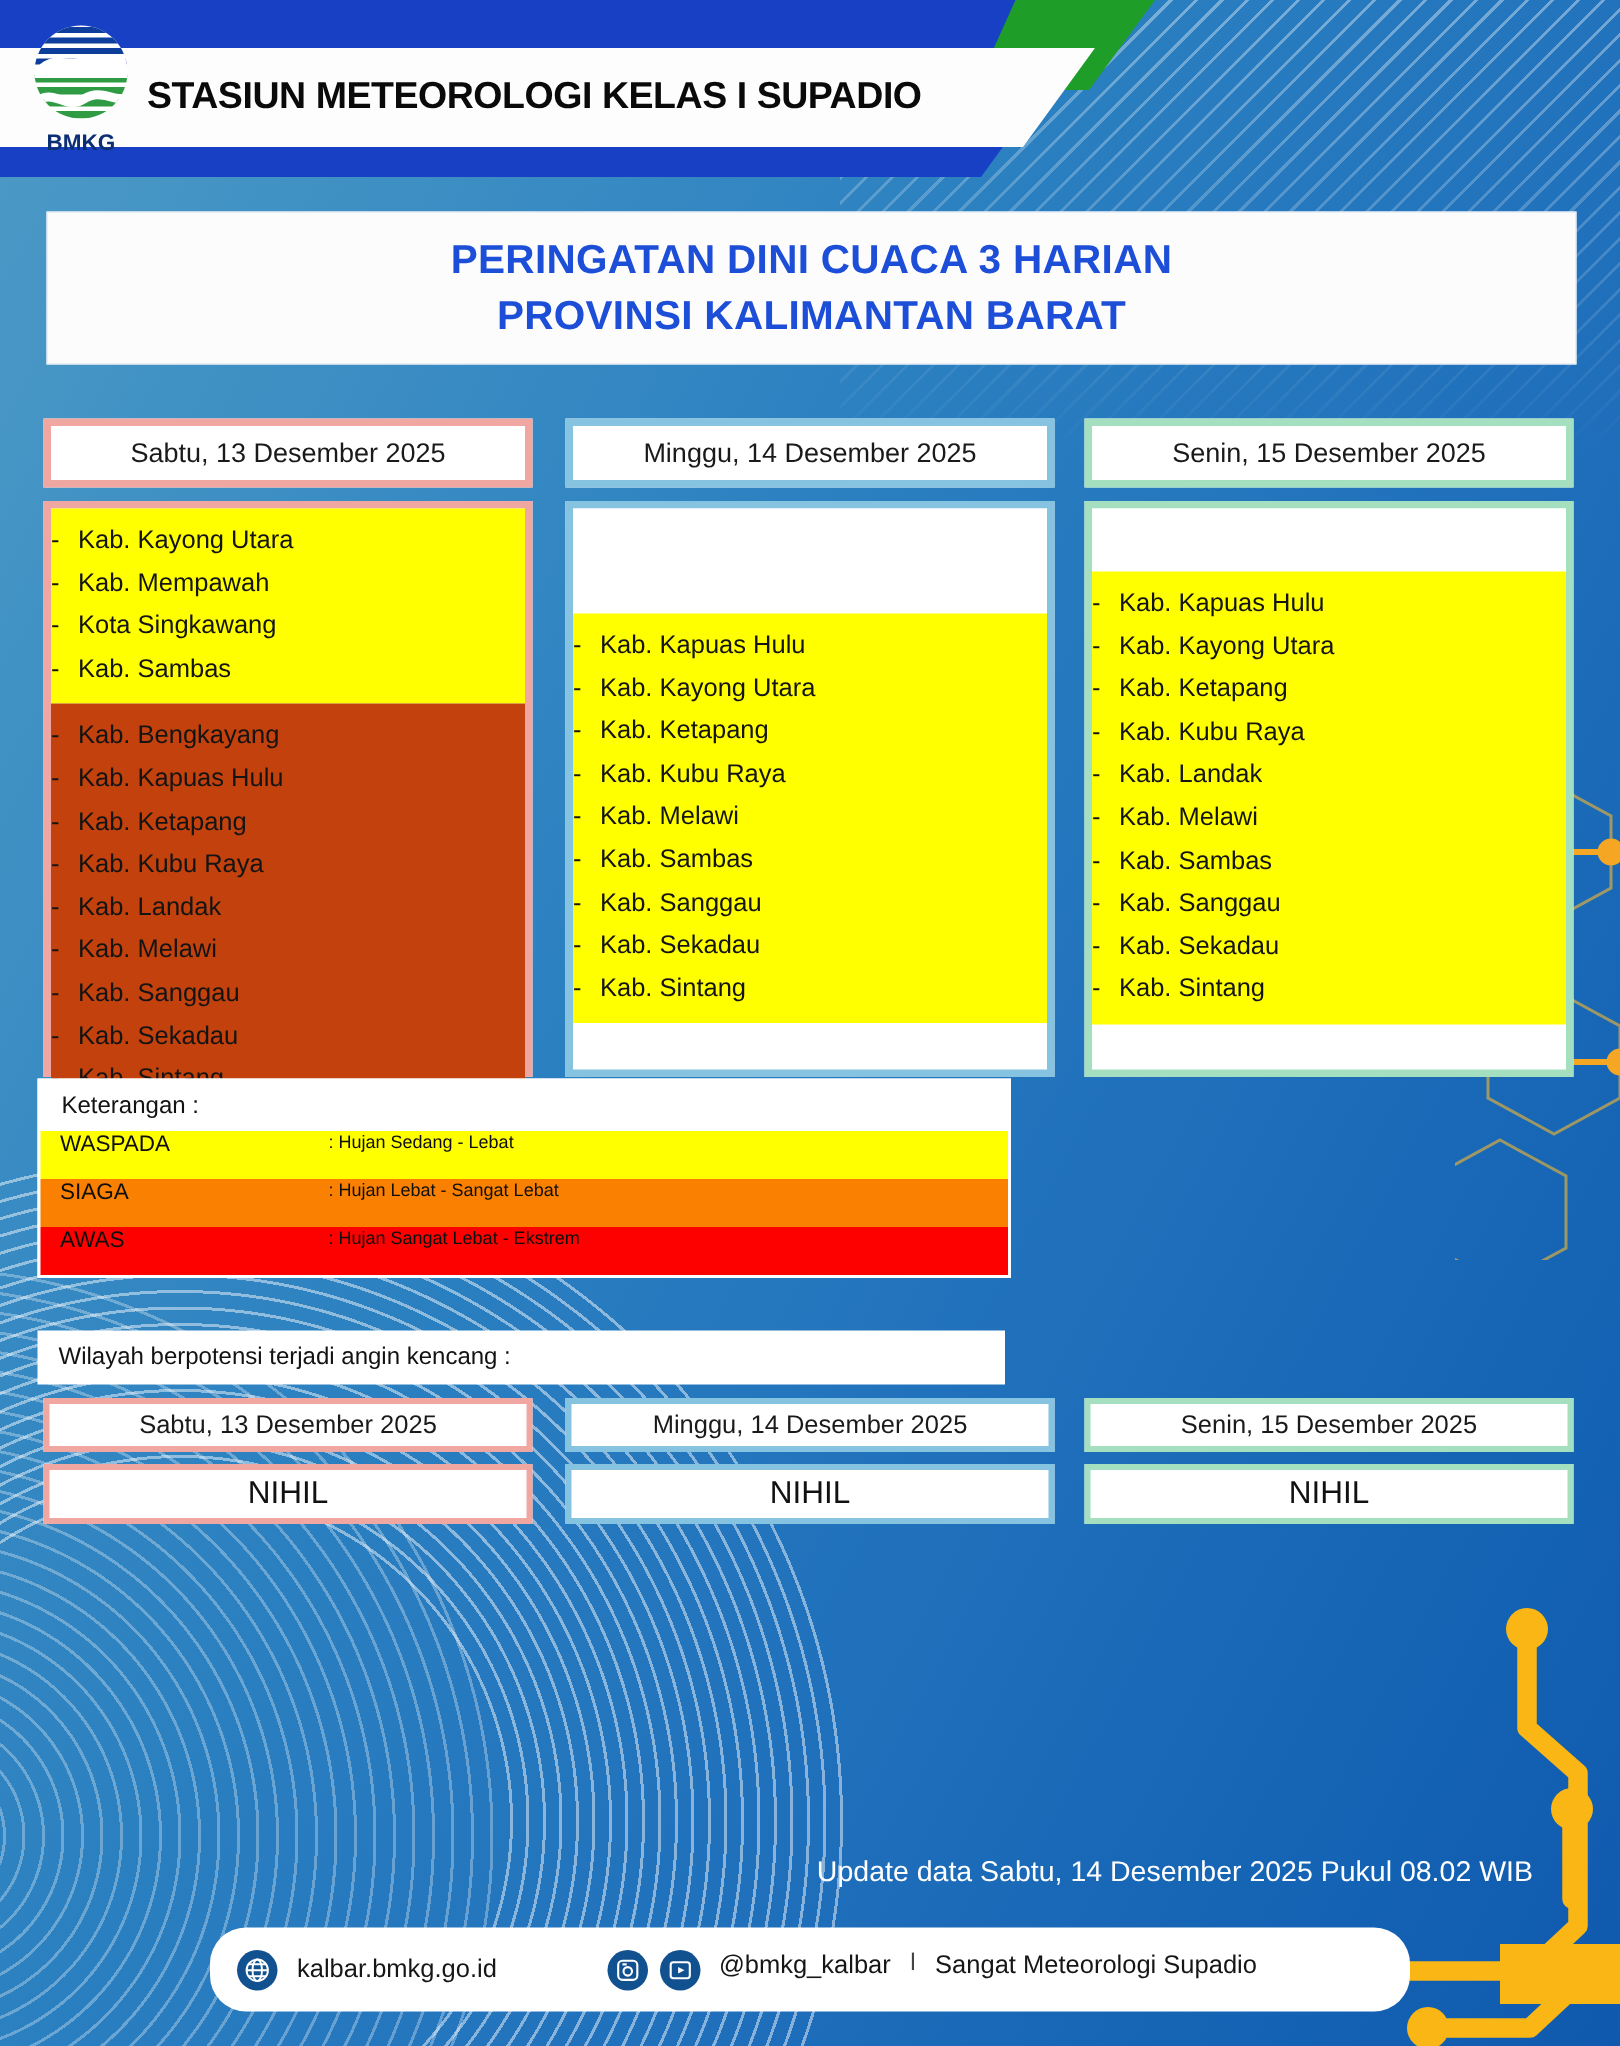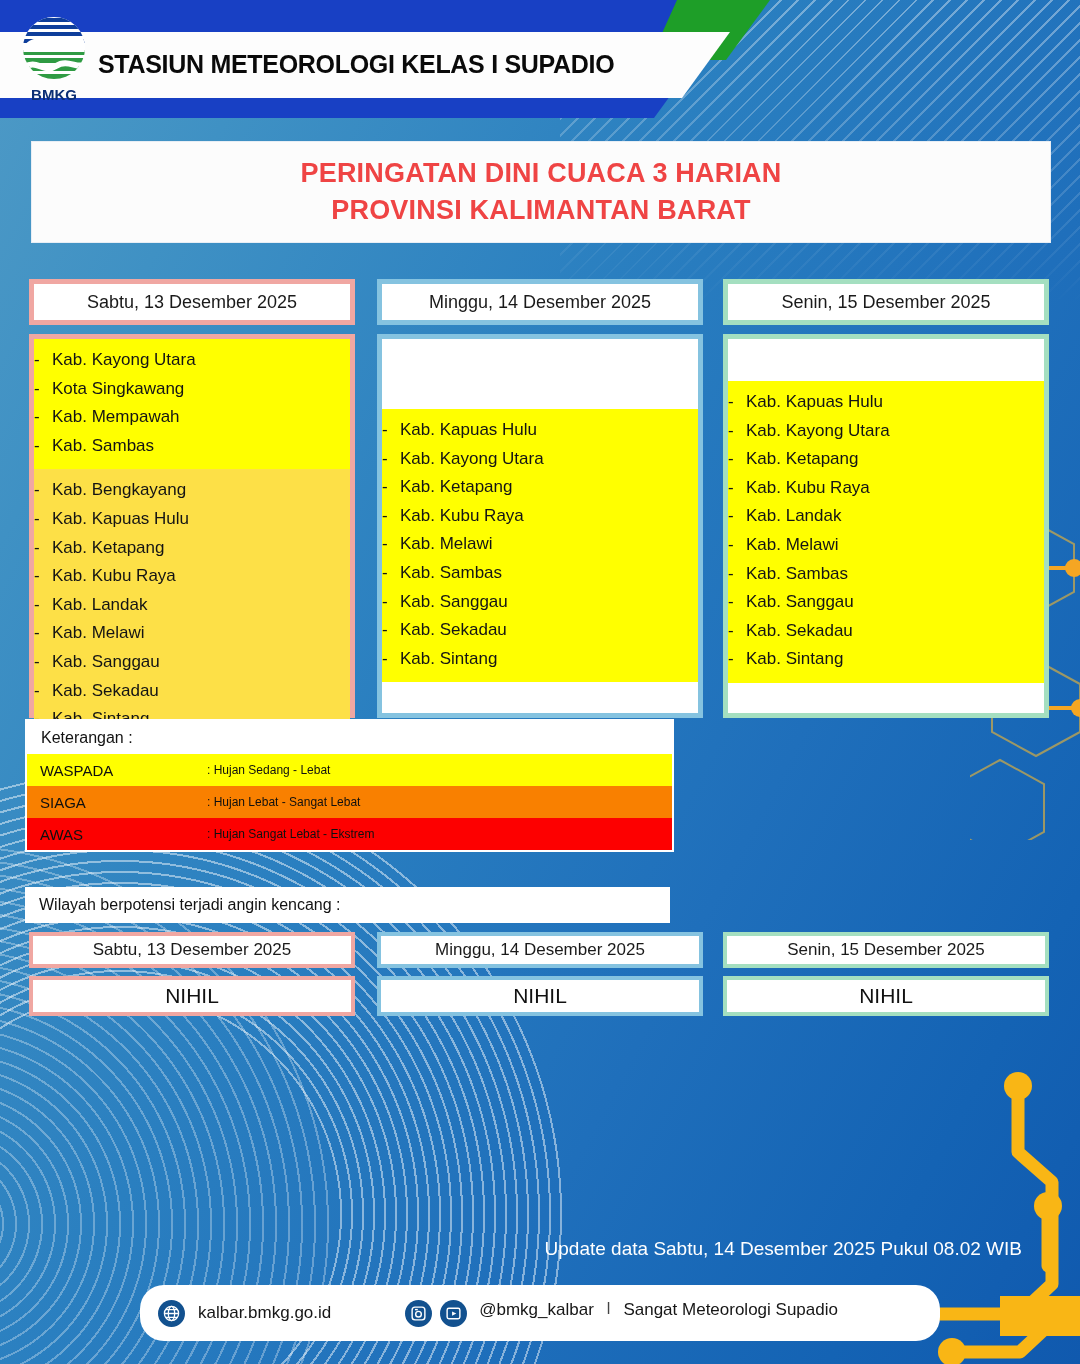--- a/index.html
+++ b/index.html
@@ -84,21 +84,21 @@
     letter-spacing: -0.3px; white-space: nowrap;
   }
 
   
   .title-card {
     position: absolute; left: 31px; top: 141px; width: 1018px; height: 100px;
     background: #fcfcfc; border: 1px solid #e8eef5;
     display: flex; flex-direction: column; align-items: center; justify-content: center;
   }
   .title-card .t1, .title-card .t2 {
-    color: #ef4444; font-weight: bold; font-size: 27px; letter-spacing: .2px;
+    color: #1d4ed8; font-weight: bold; font-size: 27px; letter-spacing: .2px;
   }
   .title-card .t2 { margin-top: 6px; }
 
   
   .cols { position: absolute; left: 0; top: 279px; width: 1080px; }
   .col { position: absolute; width: 326px; }
   .col-1 { left: 29px; }
   .col-2 { left: 377px; }
   .col-3 { left: 723px; }
 
@@ -110,36 +110,36 @@
   .col-body { margin-top: 9px; background: #ffffff; }
   .col-1 .col-head { border: 5px solid #f0a7a2; }
   .col-1 .col-body { border: 5px solid #f0a7a2; height: 374px; }
   .col-2 .col-head { border: 5px solid #85c3e0; }
   .col-2 .col-body { border: 5px solid #85c3e0; height: 374px; }
   .col-3 .col-head { border: 5px solid #a4dfc0; }
   .col-3 .col-body { border: 5px solid #a4dfc0; height: 374px; }
 
   .band { padding: 7px 0 9px 0; }
   .band.waspada { background: #ffff00; }
-  .band.siaga   { background: #fde047; }
+  .band.siaga   { background: #c2410c; }
   .band.spacer  { background: #ffffff; }
   .band ul { list-style: none; margin: 0; padding: 0; }
   .band li {
     font-size: 17px; color: #141414; line-height: 28.6px;
     white-space: nowrap;
   }
   .band li .dash { display: inline-block; width: 18px; }
 
   
   .keterangan {
     position: absolute; left: 25px; top: 719px; width: 645px;
     background: #ffffff; border: 2px solid #ffffff;
   }
   .ket-title { padding: 8px 14px 7px 14px; font-size: 16px; color: #121212; background:#ffffff; }
-  .ket-row { display: flex; align-items: center; height: 32px; }
+  .ket-row { display: flex; height: 32px; gap: 12px; }
   .ket-row.waspada { background: #ffff00; }
   .ket-row.siaga   { background: #f98000; }
   .ket-row.awas    { background: #fd0000; }
   .ket-level { width: 122px; padding-left: 13px; font-size: 15px; color: #0f0f0f; }
   .ket-desc  { font-size: 12px; color: #0f0f0f; margin-left: 45px; }
 
   
   .wind-title {
     position: absolute; left: 25px; top: 887px; width: 645px; height: 36px;
     background: #ffffff; display: flex; align-items: center;
@@ -266,22 +266,22 @@
     <div class="t2">PROVINSI  KALIMANTAN  BARAT</div>
   </div>
 
   <div class="cols">
     <div class="col col-1">
       <div class="col-head">Sabtu, 13 Desember 2025</div>
       <div class="col-body">
         <div class="band waspada">
           <ul>
               <li><span class="dash">-</span>Kab. Kayong Utara</li>
+              <li><span class="dash">-</span>Kab. Mempawah</li>
               <li><span class="dash">-</span>Kota Singkawang</li>
-              <li><span class="dash">-</span>Kab. Mempawah</li>
               <li><span class="dash">-</span>Kab. Sambas</li>
             </ul>
         </div>
         <div class="band siaga">
           <ul>
               <li><span class="dash">-</span>Kab. Bengkayang</li>
               <li><span class="dash">-</span>Kab. Kapuas Hulu</li>
               <li><span class="dash">-</span>Kab. Ketapang</li>
               <li><span class="dash">-</span>Kab. Kubu Raya</li>
               <li><span class="dash">-</span>Kab. Landak</li>

